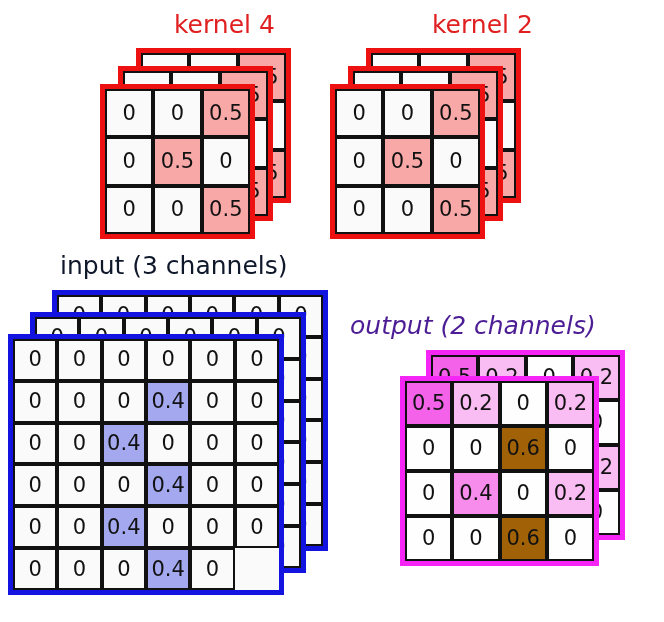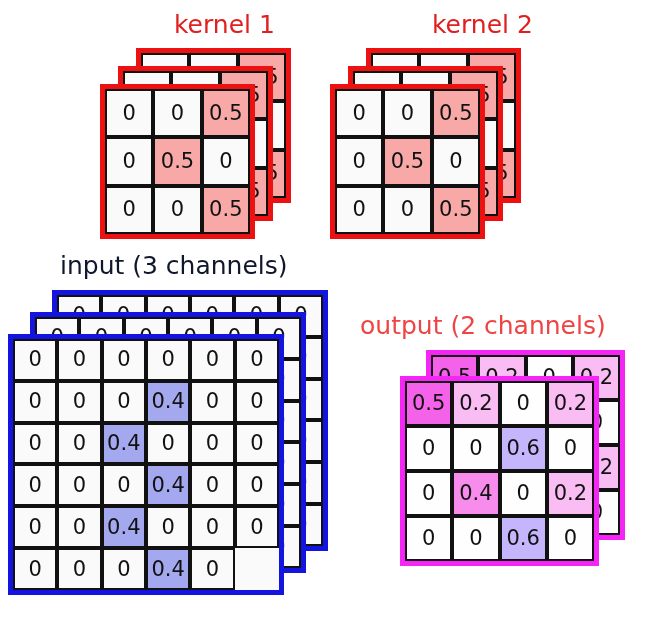--- a/index.html
+++ b/index.html
@@ -56,26 +56,26 @@
   .input .cell.v0   { background: #fafafa; }
   .input .cell.v04  { background: #a3a8ef; }
   .input .cell.v10  { background: #6b74e8; }
 
   
   .output .layer { border: 5px solid #f526f5; }
   .output .cell.v0   { background: #fefefe; }
   .output .cell.v02  { background: #f9bdf3; }
   .output .cell.v04  { background: #f78cec; }
   .output .cell.v05  { background: #f462ea; }
-  .output .cell.v06  { background: #c4b5fd; }
+  .output .cell.v06  { background: #a16207; }
 </style>
 </head>
 <body>
 
-<div class="stack-title" style="left:174px; top:12px; color:#e02020;">kernel 1</div>
+<div class="stack-title" style="left:174px; top:12px; color:#e02020;">kernel 4</div>
 
 <div class="stack kernel" style="left:100px; top:48px; width:190px; height:190px;">
   <div class="layer" style="left: 36px; top: 0px; width: 155px; height: 155px; grid-template-rows: repeat(3, 1fr); grid-template-columns: repeat(3, 1fr);">
       <div class="cell v0">0</div>
       <div class="cell v0">0</div>
       <div class="cell v05">0.5</div>
       <div class="cell v0">0</div>
       <div class="cell v05">0.5</div>
       <div class="cell v0">0</div>
       <div class="cell v0">0</div>
@@ -255,21 +255,21 @@
       <div class="cell v0">0</div>
       <div class="cell v0">0</div>
       <div class="cell v0">0</div>
       <div class="cell v0">0</div>
       <div class="cell v0">0</div>
       <div class="cell v04">0.4</div>
       <div class="cell v0">0</div>
     </div>
 </div>
 
-<div class="stack-title" style="left:360px; top:313px; color:#ef4444;">output (2 channels)</div>
+<div class="stack-title" style="left:350px; top:313px; color:#4c1d95;font-style:italic;">output (2 channels)</div>
 
 <div class="stack output" style="left:400px; top:350px; width:225px; height:215px;">
   <div class="layer" style="left: 26px; top: 0px; width: 199px; height: 190px; grid-template-rows: repeat(4, 1fr); grid-template-columns: repeat(4, 1fr);">
       <div class="cell v05">0.5</div>
       <div class="cell v02">0.2</div>
       <div class="cell v0">0</div>
       <div class="cell v02">0.2</div>
       <div class="cell v0">0</div>
       <div class="cell v0">0</div>
       <div class="cell v06">0.6</div>

